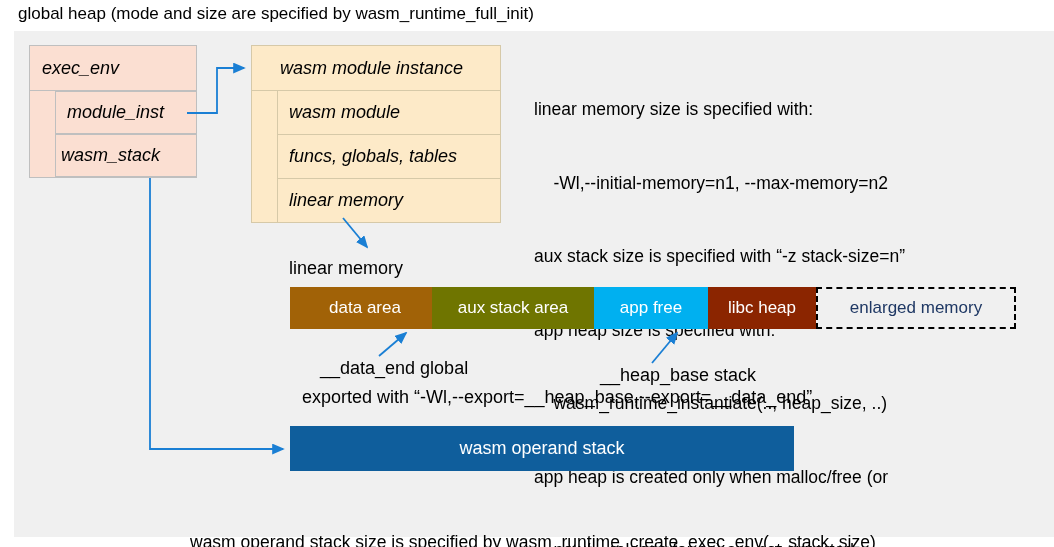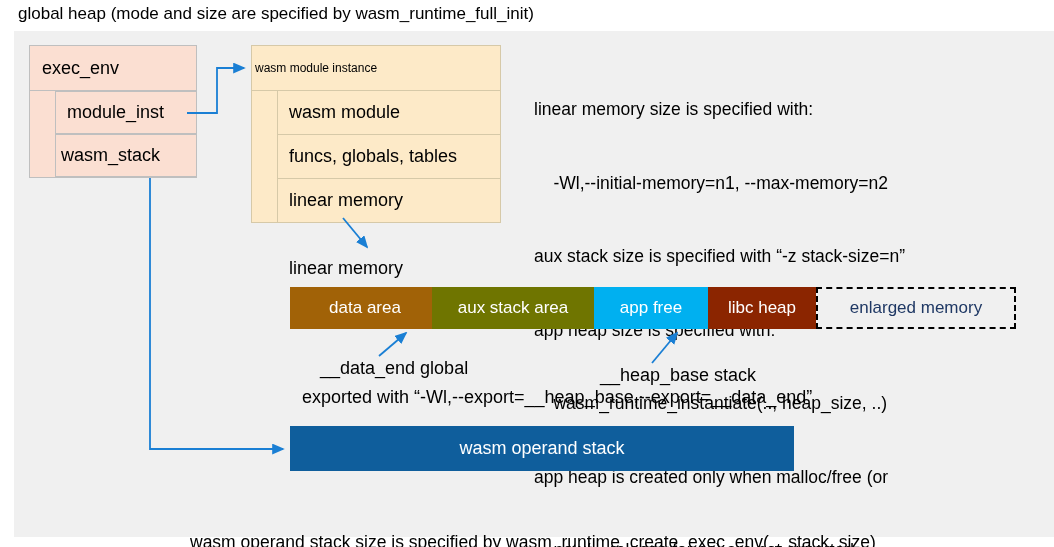--- a/index.html
+++ b/index.html
@@ -31,20 +31,21 @@
   .panel {
     position: absolute;
     left: 12px;
     top: 31px;
     width: 1042px;
     height: 506px;
     background: #f0f0f0;
   }
   .box-label {
     white-space: nowrap;
+    font-style: italic;
   }
   
   .exec-env-outer {
     position: absolute;
     left: 27px;
     top: 45px;
     width: 168px;
     height: 133px;
     background: #fbdfd2;
     border: 1px solid #bfbfbf;
@@ -107,22 +108,22 @@
     position: absolute;
     left: 249px;
     top: 45px;
     width: 250px;
     height: 46px;
     background: #fdeac8;
     border: 1px solid #d6c9a8;
     box-sizing: border-box;
     display: flex;
     align-items: center;
-    padding-left: 3px;
-    font-size: 12px;
+    padding-left: 28px;
+    font-size: 18px;
   }
   .wmi-sub {
     position: absolute;
     left: 275px;
     width: 224px;
     height: 45px;
     background: #fdeac8;
     border: 1px solid #d6c9a8;
     box-sizing: border-box;
     display: flex;

